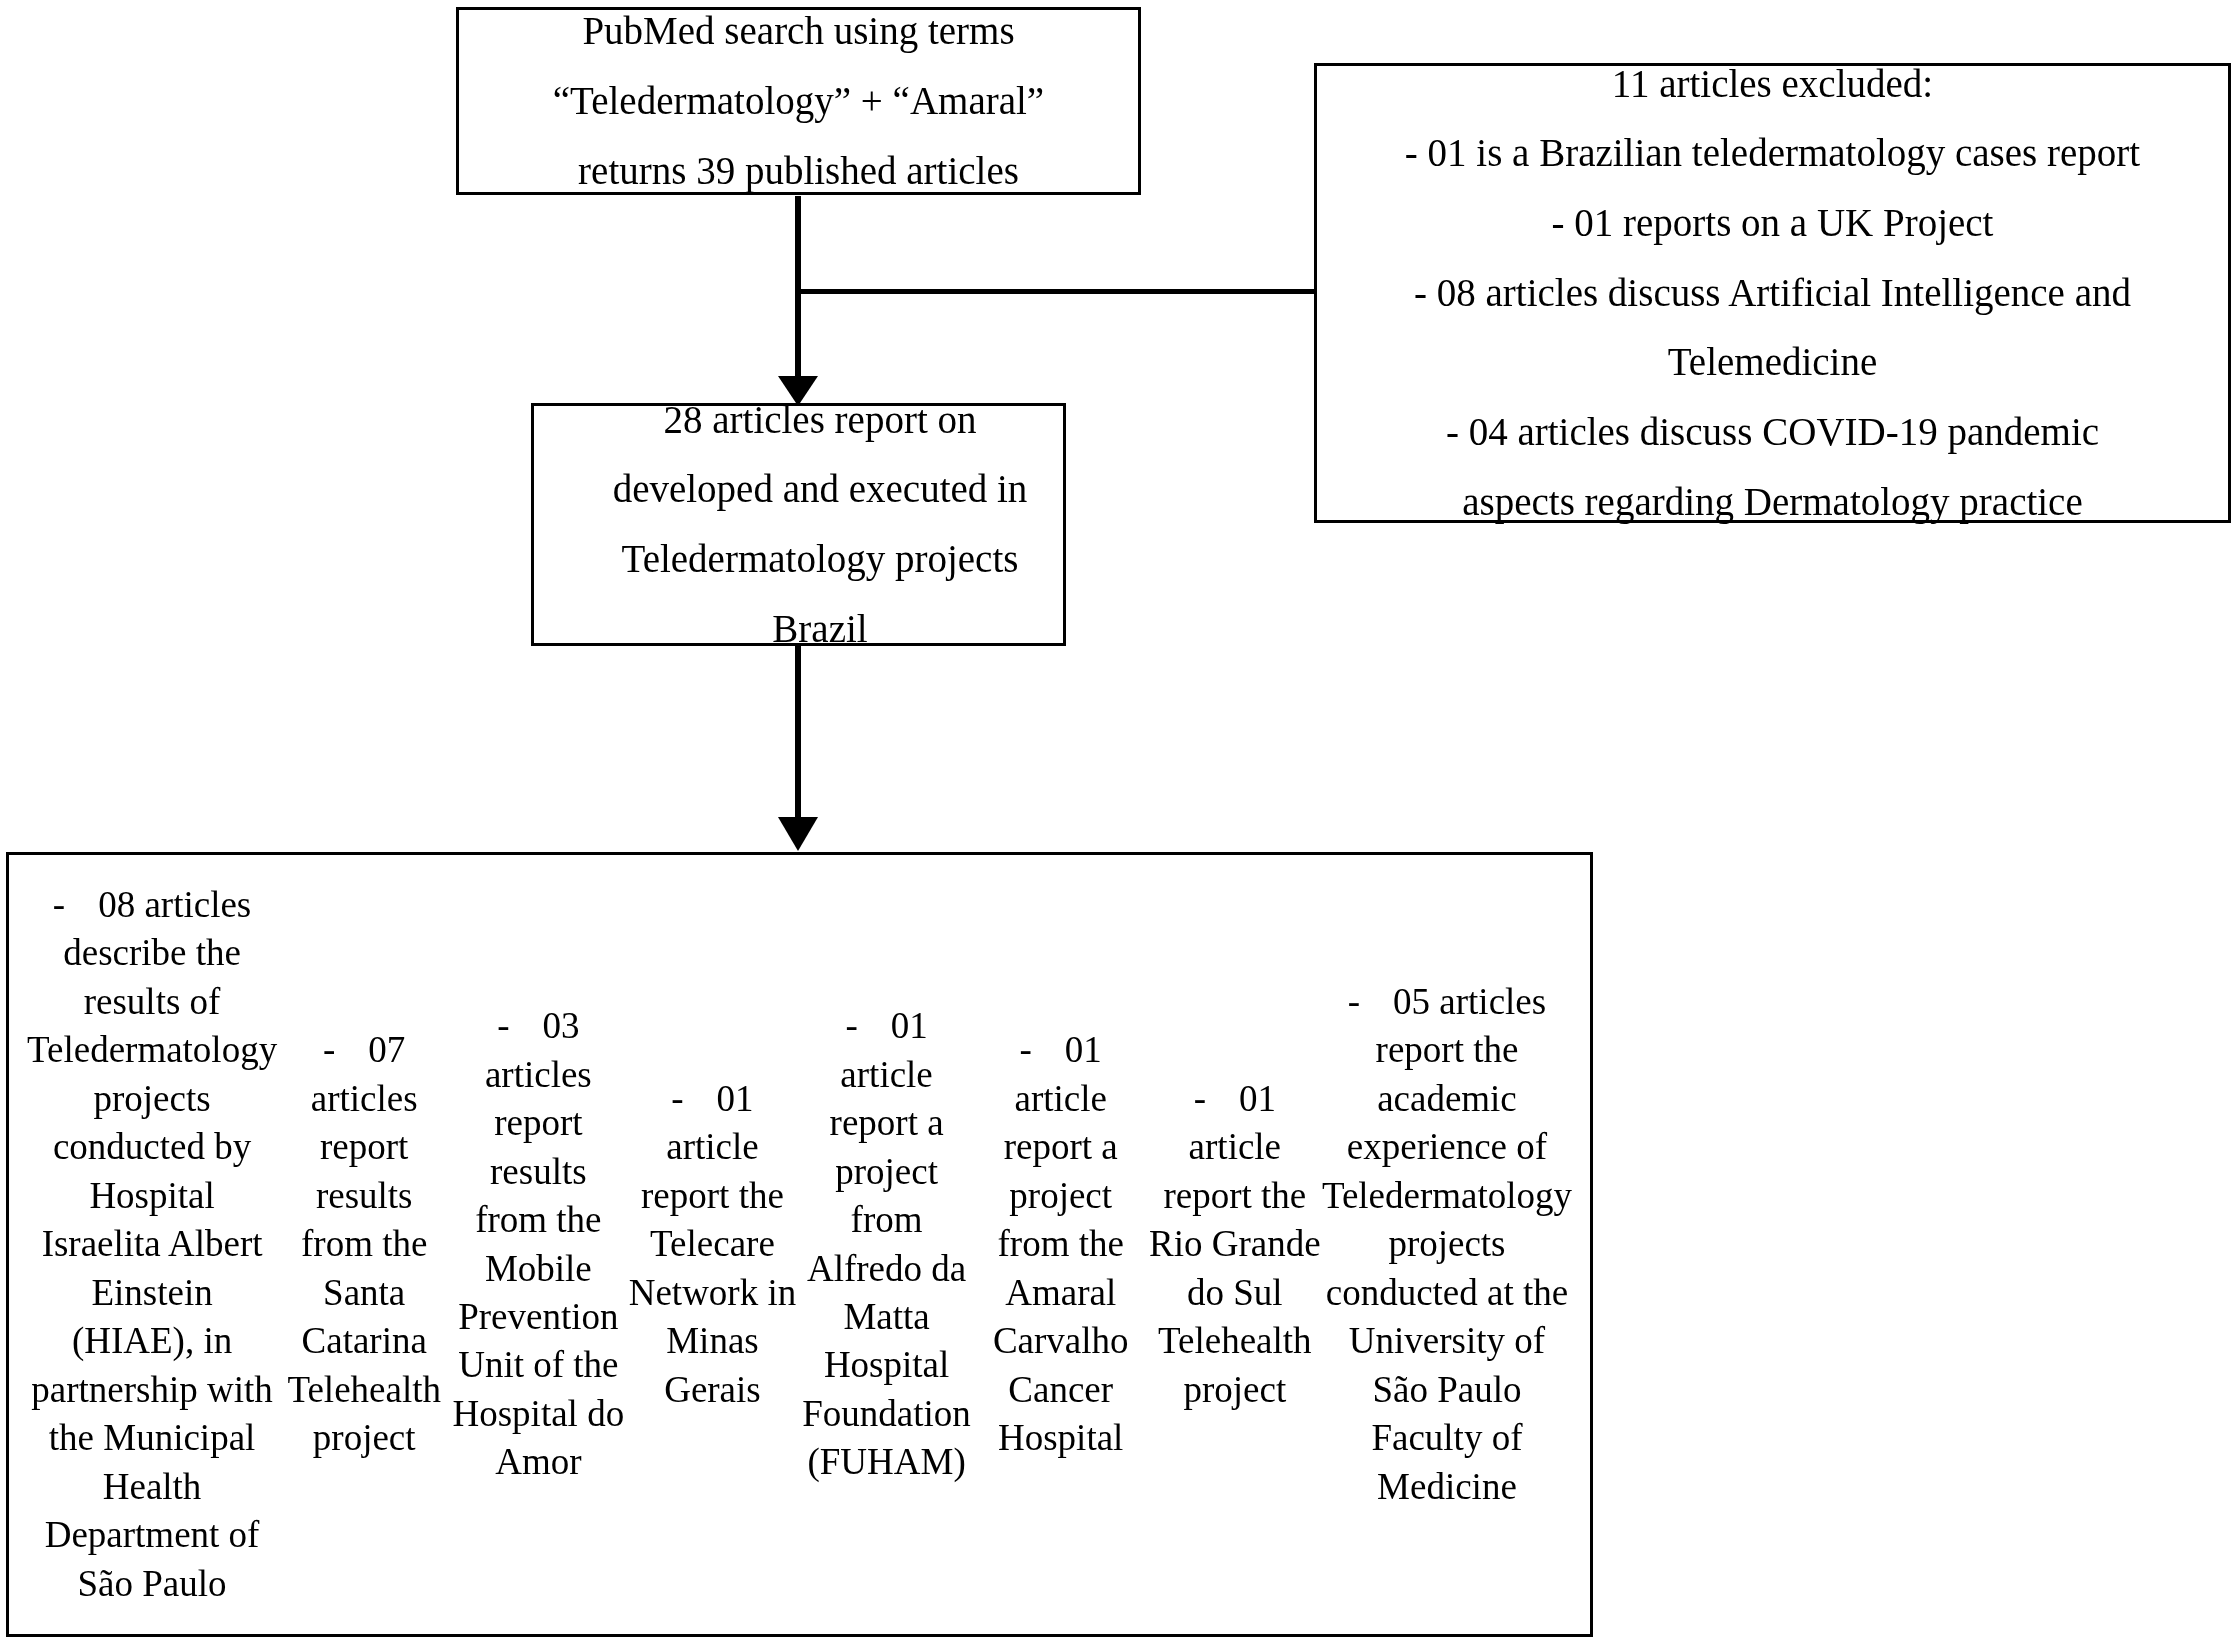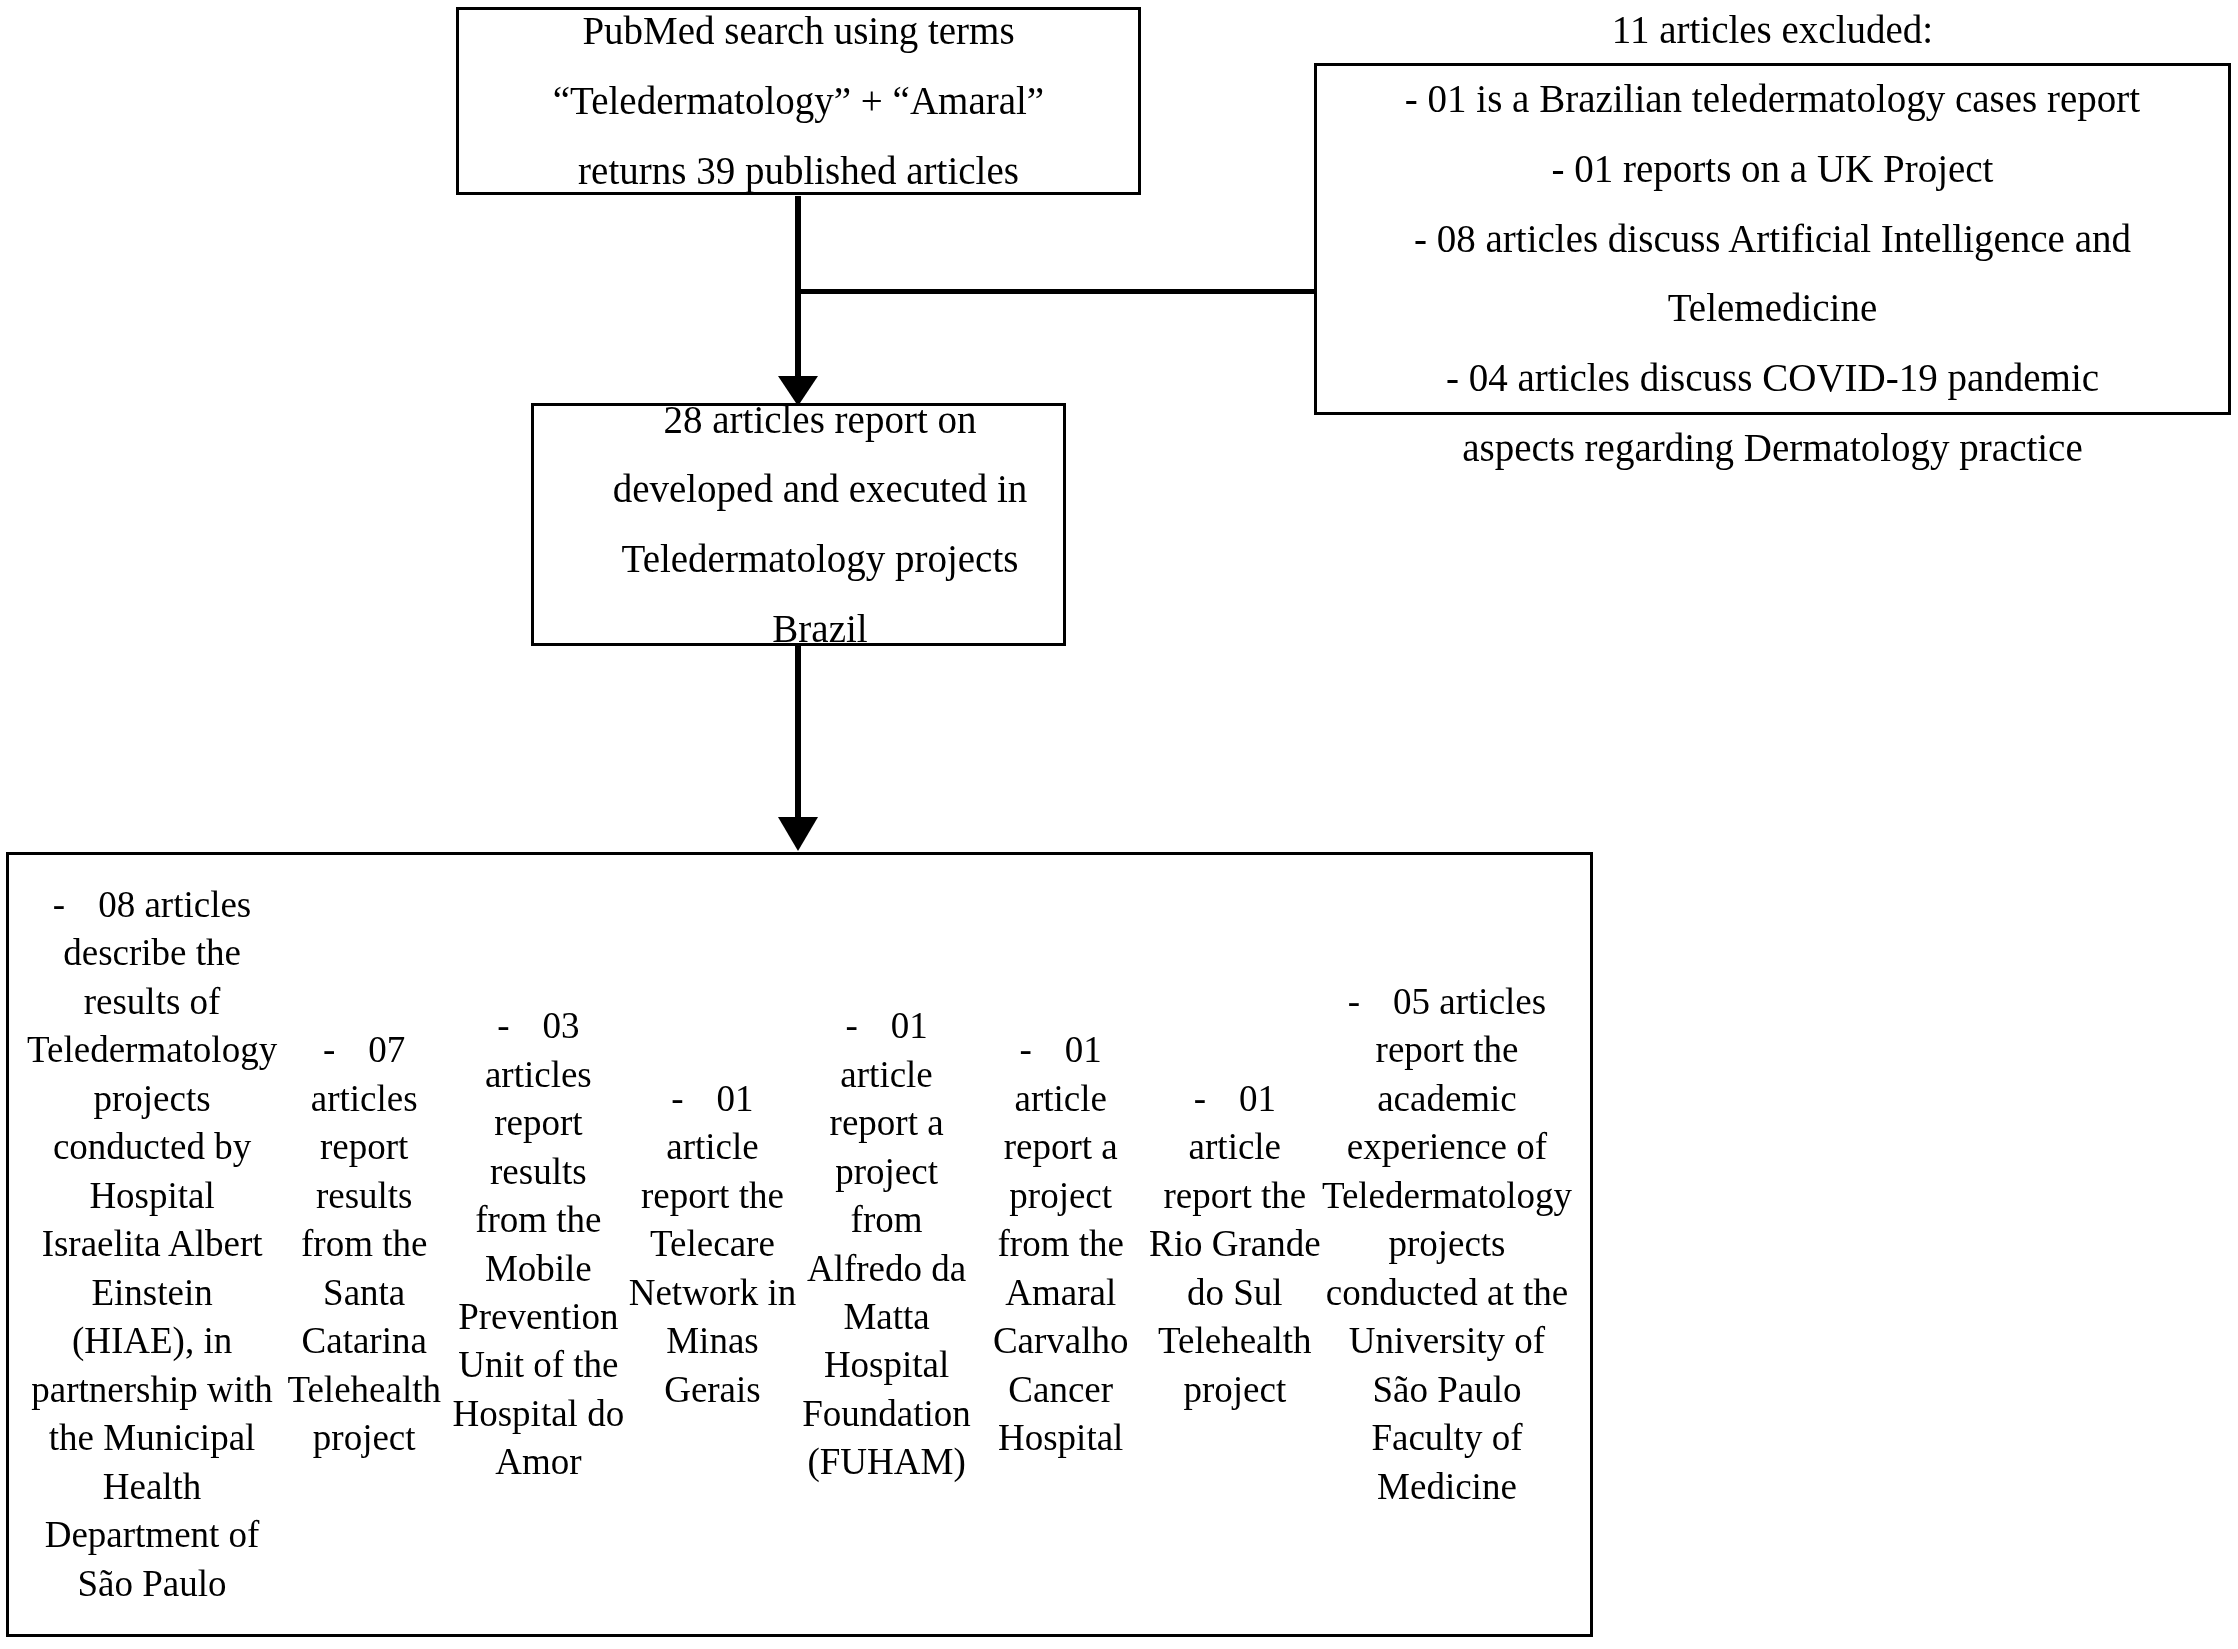--- a/index.html
+++ b/index.html
@@ -41,21 +41,21 @@
     width: 685px;
     height: 188px;
     font-size: 39px;
   }
 
   
   #box-excluded {
     left: 1314px;
     top: 63px;
     width: 917px;
-    height: 352px;
+    height: 460px;
     font-size: 39px;
   }
 
   
   #box-included {
     left: 531px;
     top: 403px;
     width: 535px;
     height: 243px;
     font-size: 39px;

